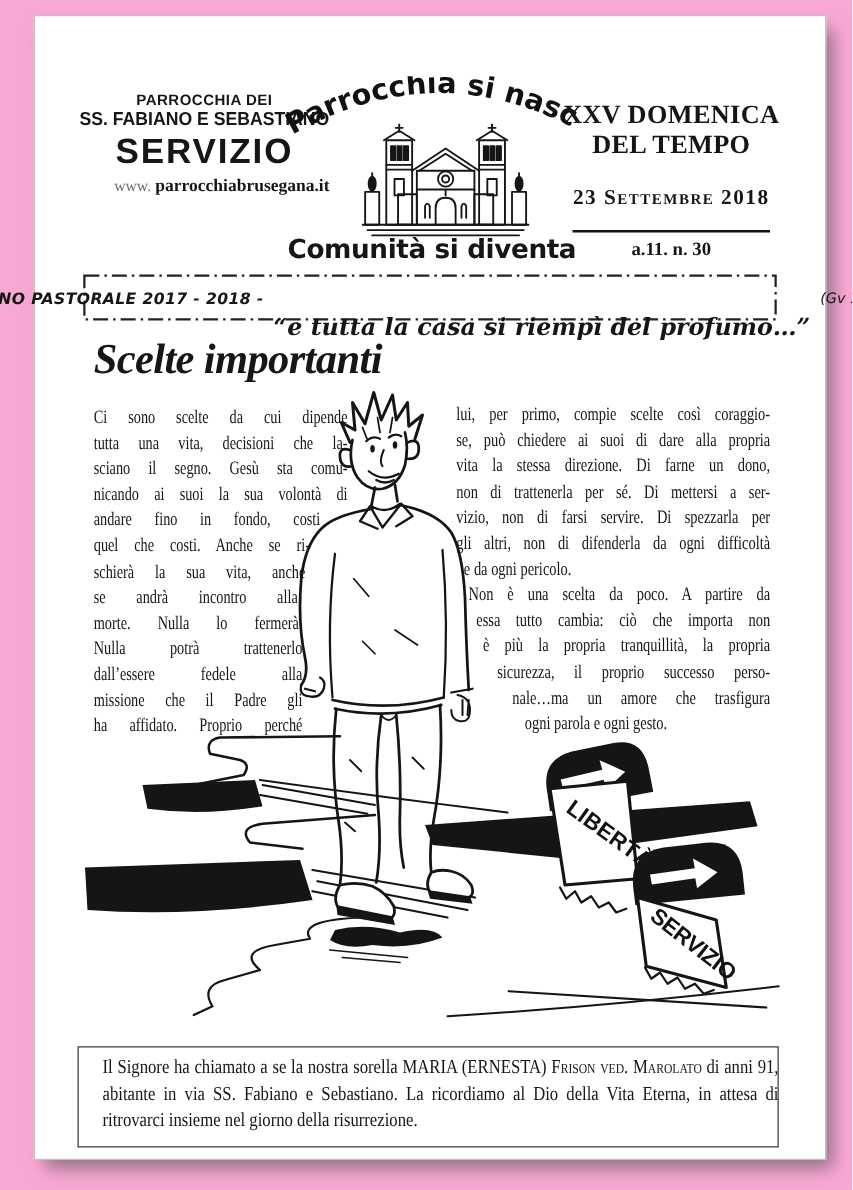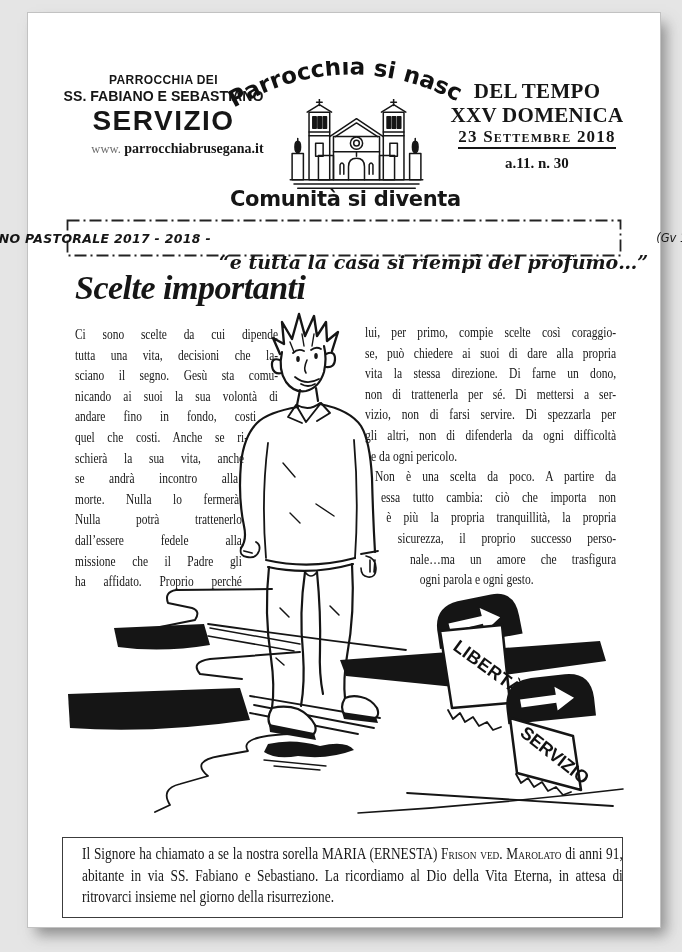--- a/index.html
+++ b/index.html
@@ -1,36 +1,36 @@
 <!DOCTYPE html>
 <html><head>
 <meta charset="utf-8">
 <style>
   html,body{margin:0;padding:0;background:#fff;}
-  .stage{position:relative;width:682px;height:952px;background:#e5e5e5;overflow:hidden;
+  .stage{position:relative;width:682px;height:952px;background:#f9a8d4;overflow:hidden;
          font-family:"Liberation Serif",serif;color:#161616;}
   .page{position:absolute;left:27px;top:12px;width:632px;height:914px;background:#fff;
         border:1px solid #c2c2c2;box-shadow:7px 9px 13px -2px rgba(70,70,70,.55);}
   
   .hdr-left{position:absolute;left:18px;top:60px;width:235px;text-align:center;}
   .hl1{font:700 12px/14px "Liberation Sans",sans-serif;letter-spacing:.4px;}
   .hl2{font:700 15px/18px "Liberation Sans",sans-serif;transform:scaleX(.94);transform-origin:center;}
   .hl3{font:700 28px/30px "Liberation Sans",sans-serif;letter-spacing:1.5px;margin-top:1px;}
   .hl4{font:700 22px/26px "Liberation Sans",sans-serif;margin-top:2px;}
   .hl5{font:400 14px/18px "Liberation Serif",serif;margin-top:4px;}
   .hl5 .pre{color:#6e6e6e;font-size:12.5px;margin-left:28px;}
   .hl5 .dom{font-weight:700;}
   .arc-svg{position:absolute;left:198px;top:48px;width:240px;height:52px;}
   .church-svg{position:absolute;left:256px;top:86px;width:145px;height:94px;}
   .slogan-bottom{position:absolute;left:200px;top:174px;width:235px;text-align:center;
         font:700 21px/24px "DejaVu Sans",sans-serif;letter-spacing:-.3px;}
   .hdr-right{position:absolute;left:408px;top:66px;width:202px;text-align:center;}
   .hr-main{font:700 21px/24px "Liberation Serif",serif;letter-spacing:.3px;}
   .hr-date{display:inline-block;font:700 17px/20px "Liberation Serif",serif;font-variant:small-caps;
-        letter-spacing:1.2px;border-bottom:2px solid #161616;margin-top:0;padding-bottom:0;}
+        letter-spacing:1.2px;border-bottom:2px solid #161616;margin-top:21px;padding-bottom:16px;}
   .hr-issue{font:700 15px/18px "Liberation Serif",serif;margin-top:5px;}
   
   .banner{position:absolute;left:38px;top:206px;width:556px;height:38px;}
   .banner svg.frame{position:absolute;inset:0;width:100%;height:100%;}
   .banner-text{position:absolute;inset:0;display:flex;align-items:center;justify-content:center;
         gap:8px;white-space:nowrap;}
   .b-pre{font:italic 700 12.5px "DejaVu Sans",sans-serif;letter-spacing:.3px;}
   .b-quote{font:italic 700 19px "DejaVu Serif",serif;margin-top:48px;}
   .b-cit{font:italic 400 11.5px "DejaVu Sans",sans-serif;}
   
@@ -111,22 +111,22 @@
     <rect x="4" y="58" width="12" height="28"></rect>
         <rect x="129" y="58" width="12" height="28"></rect>
     <ellipse cx="10" cy="51" rx="3" ry="6" fill="#161616"></ellipse>
         <ellipse cx="135" cy="51" rx="3" ry="6" fill="#161616"></ellipse>
     <path d="M10,42 v4 M135,42 v4"></path>
     <path d="M2,86 H143 M6,90.5 H139 M10,95 H135"></path>
   </svg>
   <div class="slogan-bottom">Comunità si diventa</div>
 
   <div class="hdr-right">
+    <div class="hr-main">XXV DOMENICA</div>
     <div class="hr-main">DEL TEMPO</div>
-    <div class="hr-main">XXV DOMENICA</div>
     <div><span class="hr-date">23 Settembre 2018</span></div>
     <div class="hr-issue">a.11. n. 30</div>
   </div>
 
   <div class="banner">
     <svg class="frame" viewBox="0 0 556 38" preserveAspectRatio="none">
       <rect x="1.5" y="1.5" width="553" height="35" fill="none" stroke="#222" stroke-width="1.8" stroke-dasharray="12 4 2 4"></rect>
     </svg>
     <div class="banner-text">
       <span class="b-pre">ANNO PASTORALE 2017 - 2018 -</span>

